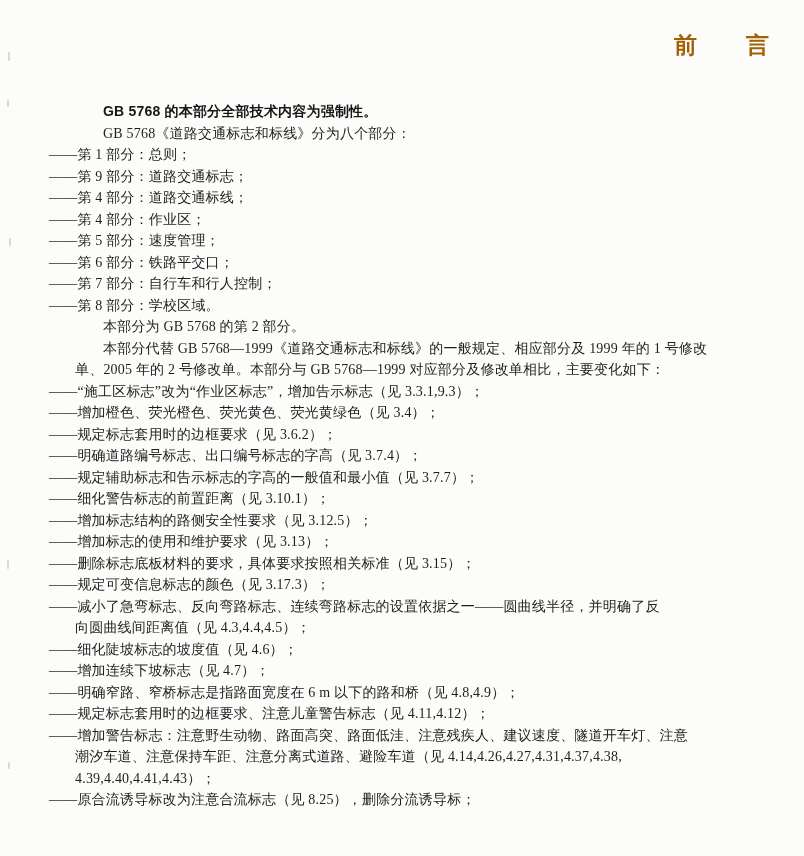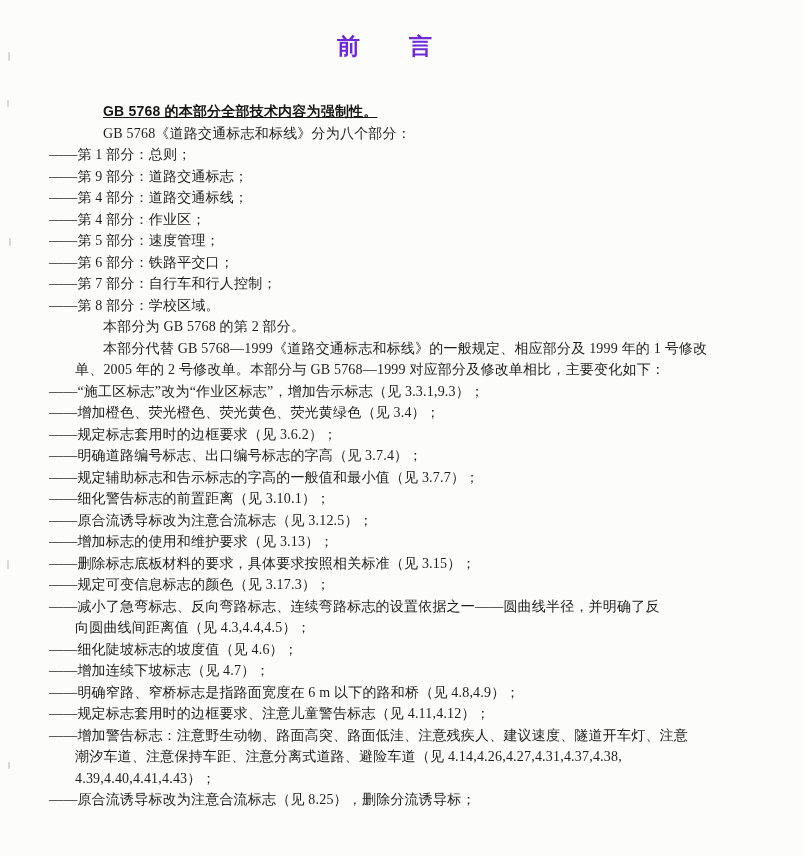--- a/index.html
+++ b/index.html
@@ -11,48 +11,47 @@
     position: relative;
     width: 804px;
     height: 856px;
     background: #fcfcfa;
     overflow: hidden;
     font-family: "Liberation Serif", "DejaVu Serif", serif;
     color: #1e1e1e;
   }
   .title {
     margin: 30px 34px 0 0;
-    text-align: center;
+    text-align: right;
     font-size: 23px;
     line-height: 34px;
     font-weight: 700;
-    font-family: Liberation Serif, serif;
+    font-family: Liberation Mono, monospace;
     letter-spacing: 1px;
-    color: #6d28d9;
+    color: #a16207;
   }
   .content {
     margin: 37px 58px 0 75px;
     font-size: 14px;
     line-height: 21.5px;
     letter-spacing: 0.2px;
   }
   p.para {
     margin: 0;
     padding: 0;
     white-space: pre;
   }
   .p-indent {
     text-indent: 28px;
   }
   .p-bold {
     text-indent: 28px;
     font-weight: 700;
     font-family: "Liberation Sans", "DejaVu Sans", sans-serif;
     color: #161616;
-    text-decoration: underline;
   }
   .p-dash {
     padding-left: 53px;
     text-indent: -26px;
   }
   
   .artifact {
     position: absolute;
     background: #d9d9d2;
     border-radius: 1px;
@@ -88,21 +87,21 @@
       <p class="para p-dash">——第 8 部分：学校区域。</p>
       <p class="para p-indent">本部分为 GB 5768 的第 2 部分。</p>
       <p class="para p-indent">本部分代替 GB 5768—1999《道路交通标志和标线》的一般规定、相应部分及 1999 年的 1 号修改
 单、2005 年的 2 号修改单。本部分与 GB 5768—1999 对应部分及修改单相比，主要变化如下：</p>
       <p class="para p-dash">——“施工区标志”改为“作业区标志”，增加告示标志（见 3.3.1,9.3）；</p>
       <p class="para p-dash">——增加橙色、荧光橙色、荧光黄色、荧光黄绿色（见 3.4）；</p>
       <p class="para p-dash">——规定标志套用时的边框要求（见 3.6.2）；</p>
       <p class="para p-dash">——明确道路编号标志、出口编号标志的字高（见 3.7.4）；</p>
       <p class="para p-dash">——规定辅助标志和告示标志的字高的一般值和最小值（见 3.7.7）；</p>
       <p class="para p-dash">——细化警告标志的前置距离（见 3.10.1）；</p>
-      <p class="para p-dash">——原合流诱导标改为注意合流标志（见 3.12.5）；</p>
+      <p class="para p-dash">——增加标志结构的路侧安全性要求（见 3.12.5）；</p>
       <p class="para p-dash">——增加标志的使用和维护要求（见 3.13）；</p>
       <p class="para p-dash">——删除标志底板材料的要求，具体要求按照相关标准（见 3.15）；</p>
       <p class="para p-dash">——规定可变信息标志的颜色（见 3.17.3）；</p>
       <p class="para p-dash">——减小了急弯标志、反向弯路标志、连续弯路标志的设置依据之一——圆曲线半径，并明确了反
 向圆曲线间距离值（见 4.3,4.4,4.5）；</p>
       <p class="para p-dash">——细化陡坡标志的坡度值（见 4.6）；</p>
       <p class="para p-dash">——增加连续下坡标志（见 4.7）；</p>
       <p class="para p-dash">——明确窄路、窄桥标志是指路面宽度在 6 m 以下的路和桥（见 4.8,4.9）；</p>
       <p class="para p-dash">——规定标志套用时的边框要求、注意儿童警告标志（见 4.11,4.12）；</p>
       <p class="para p-dash">——增加警告标志：注意野生动物、路面高突、路面低洼、注意残疾人、建议速度、隧道开车灯、注意

